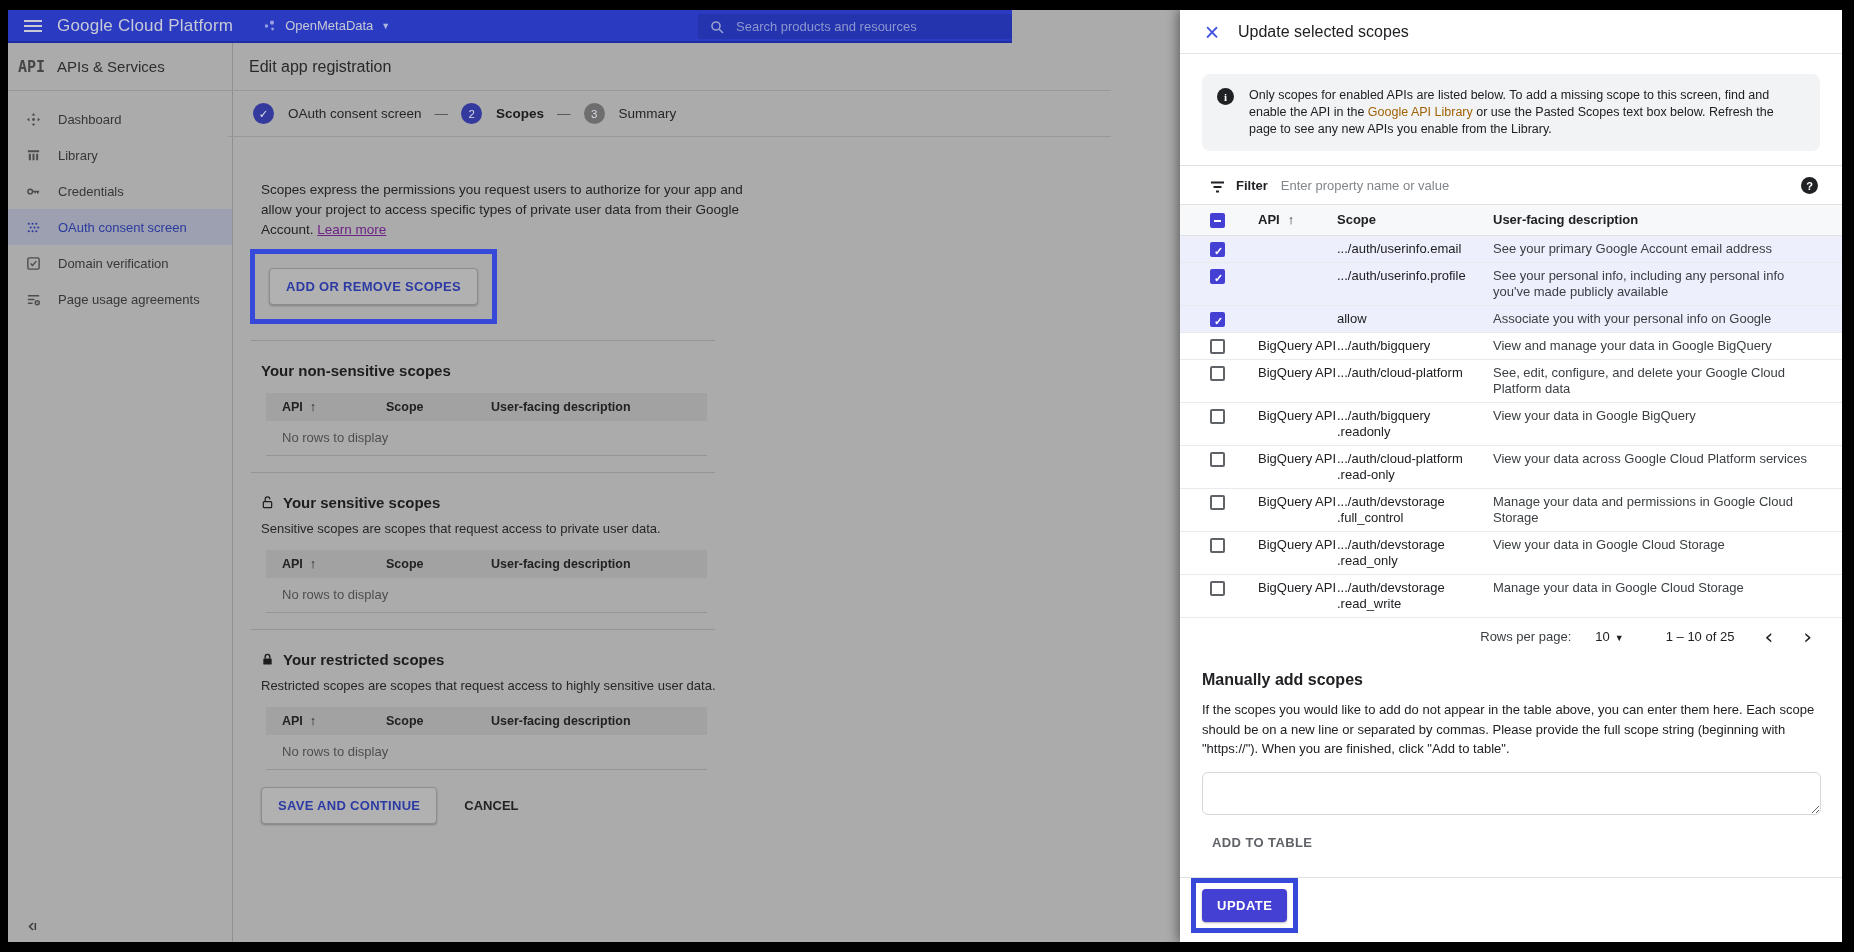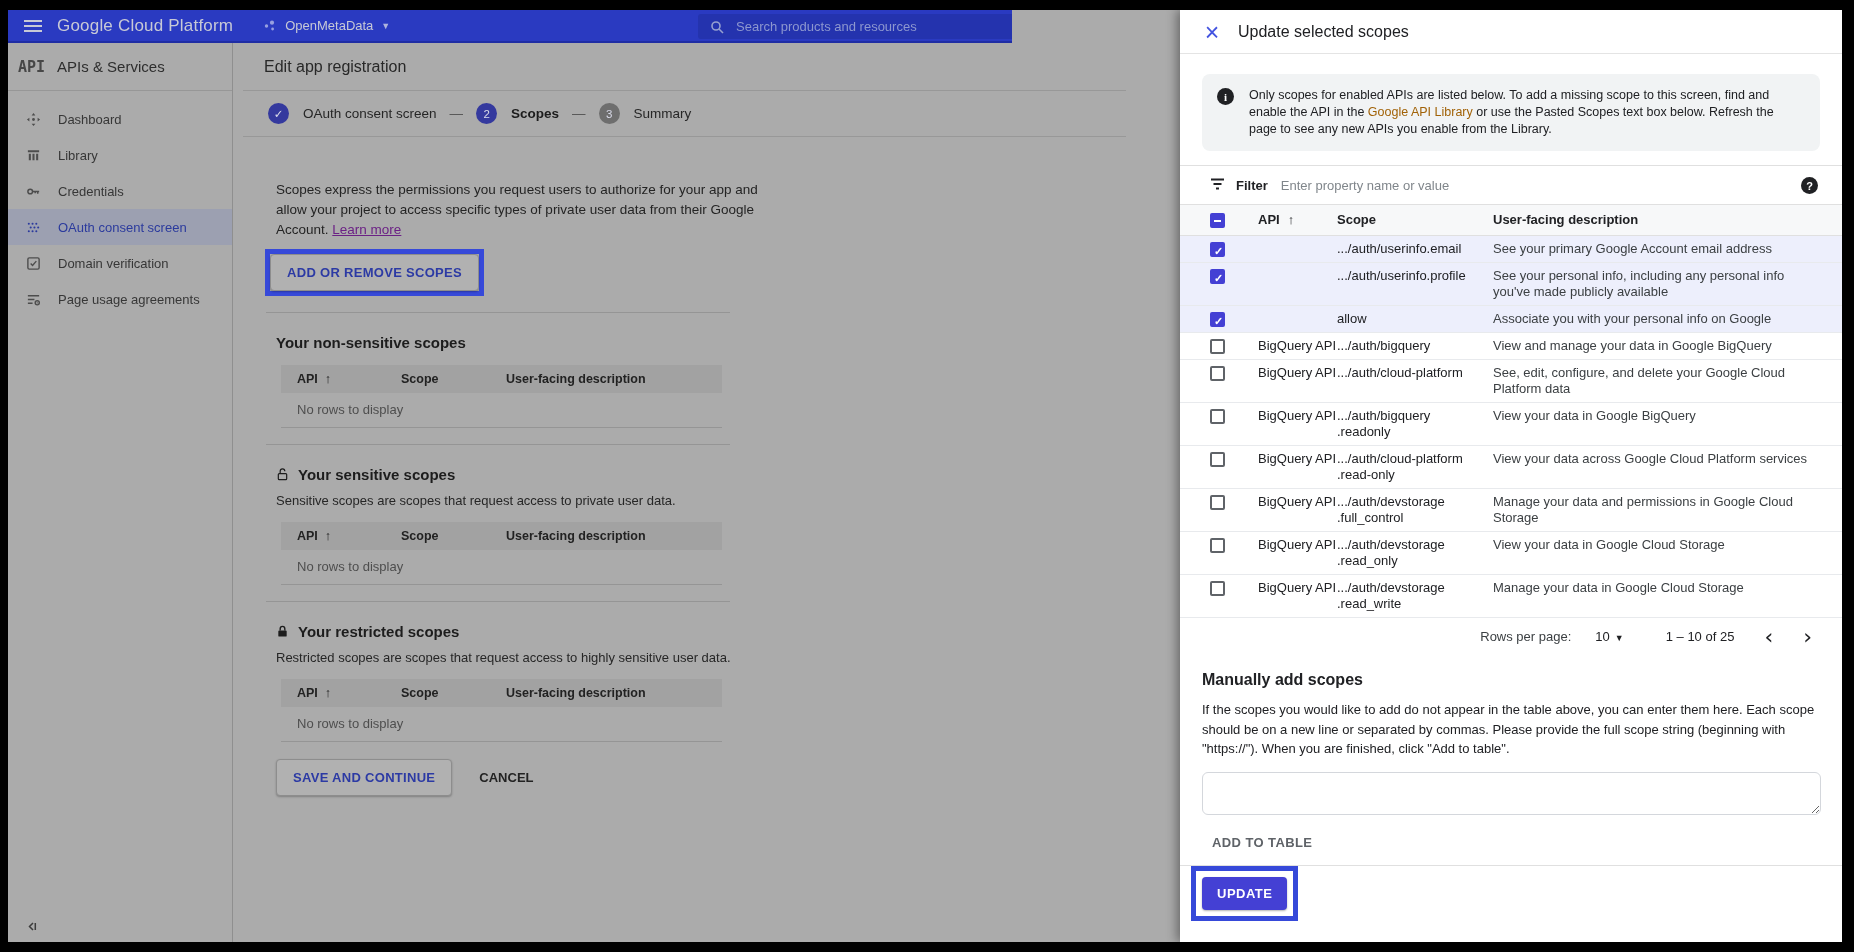--- a/index.html
+++ b/index.html
@@ -23,31 +23,31 @@
 .sb-head{height:48px;border-bottom:1px solid #979797;display:flex;align-items:center;padding-left:10px}
 .sb-logo{font-family:"DejaVu Sans Mono",monospace;font-weight:bold;font-size:15px;color:#474747}
 .sb-title{font-size:15px;color:#2e2e2e;margin-left:12px}
 .nav{padding-top:10px}
 .nav-item{height:36px;display:flex;align-items:center;padding-left:17px;font-size:13px;color:#373737;cursor:pointer}
 .nav-item .nicon{width:16px;height:16px;margin-right:17px;color:#4d4d4d;display:flex;align-items:center;justify-content:center}
 .nav-item.selected{background:#9ca0b1;color:#2b3a9d}
 .nav-item.selected .nicon{color:#2b3a9d}
 .collapse{position:absolute;left:17px;bottom:9px;cursor:pointer}
 
-.main{position:absolute;left:235px;top:33px;bottom:0;width:883px}
+.main{position:absolute;left:220px;top:33px;bottom:0;width:883px}
 .mt-row{height:48px;border-bottom:1px solid #989898;display:flex;align-items:center;padding-left:21px;font-size:16px;color:#282828}
 .stepper{height:46px;border-bottom:1px solid #989898;display:flex;align-items:center;padding-left:25px;font-size:13.5px;color:#262626}
 .stepc{width:21px;height:21px;border-radius:50%;background:#34399e;color:#d9dae9;display:flex;align-items:center;justify-content:center;font-size:11.5px;margin-right:14px;flex:0 0 auto}
 .stepc.gray{background:#6e6e6e}
 .step-label.active{font-weight:bold;color:#1c1c1c}
 .stepsep{margin:0 13px;color:#4e4e4e}
 .content{padding:43px 0 0 33px}
 .intro{width:508px;font-size:13.5px;line-height:20px;color:#242424}
 .learnmore{color:#6b2185;text-decoration:underline;cursor:pointer}
-.annotation{display:inline-block;border:5px solid #3649d9;padding:0;margin:9px 0 0 -11px}
+.annotation{display:inline-block;border:5px solid #3649d9;padding:14px;margin:9px 0 0 -11px}
 .btn-outline{background:#b1b1b1;border:1px solid #8d8d8d;border-radius:4px;padding:10px 16px;font-size:13px;font-weight:bold;color:#2c3aa4;letter-spacing:.3px;box-shadow:0 1px 2px rgba(0,0,0,.25);cursor:pointer;font-family:inherit}
 .hdiv{border:none;border-top:1px solid #959595;width:464px;margin:16px 0 0 -10px}
 .sec{margin-top:21px}
 .sec h2{font-size:15px;color:#1d1d1d;display:flex;align-items:center;gap:9px}
 .sdesc{font-size:13px;color:#262626;margin-top:10px}
 .mtable{width:441px;margin:14px 0 0 5px}
 .mt-head{display:grid;grid-template-columns:104px 105px 1fr;background:#a2a2a2;padding:7px 0 7px 16px;font-weight:bold;color:#222;font-size:12.5px;align-items:center}
 .mt-head .arrow{font-weight:normal;margin-left:7px}
 .mt-empty{padding:9px 0 10px 16px;color:#4e4e4e;border-bottom:1px solid #959595;font-size:13px}
 .actions{margin-top:17px;display:flex;align-items:center}
@@ -55,21 +55,21 @@
 
 
 .panel{position:absolute;left:1172px;top:0;width:662px;height:932px;background:#fff;box-shadow:-3px 0 10px rgba(0,0,0,.4)}
 .p-head{height:44px;display:flex;align-items:center;padding-left:20px;border-bottom:1px solid #e4e4e4}
 .p-close{font-size:25px;color:#4353e0;width:24px;text-align:center;cursor:pointer;line-height:22px}
 .p-title{font-size:16px;color:#202124;margin-left:14px}
 .infobox{margin:20px 22px 0 22px;background:#f1f3f4;border-radius:8px;padding:13px 18px 13px 15px;display:flex;gap:15px}
 .iicon{flex:0 0 auto;width:17px;height:17px;border-radius:50%;background:#202124;color:#fff;font-size:11px;font-weight:bold;display:flex;align-items:center;justify-content:center;font-family:"Liberation Serif",serif;margin-top:1px}
 .itext{font-size:12.5px;line-height:17px;color:#202124}
 .itext a{color:#a16207;cursor:pointer}
-.filter-row{margin-top:14px;border-top:1px solid #e0e0e0;padding:12px 22px 11px 30px;display:flex;align-items:flex-start;position:relative}
+.filter-row{margin-top:14px;border-top:1px solid #e0e0e0;padding:12px 22px 11px 30px;display:flex;align-items:flex-end;position:relative}
 .flabel{font-weight:bold;font-size:13px;color:#202124;margin-left:11px}
 .filter-row input{border:none;outline:none;font-size:13px;margin-left:13px;width:330px;color:#202124;font-family:inherit}
 .filter-row input::placeholder{color:#80868b}
 .help{position:absolute;right:24px;top:11px;width:17px;height:17px;border-radius:50%;background:#202124;color:#fff;font-size:11px;font-weight:bold;display:flex;align-items:center;justify-content:center;cursor:pointer}
 .prow{display:grid;grid-template-columns:48px 79px 156px 1fr;padding:5px 22px 5px 30px;border-bottom:1px solid #e8eaed;line-height:16px;font-size:13px;color:#202124;align-items:start}
 .prow.head{background:#f7f8f9;border-top:1px solid #e0e0e0;border-bottom:1px solid #e0e0e0;font-weight:bold;padding-top:7px;padding-bottom:7px;align-items:center}
 .prow.head .arrow{font-weight:normal;margin-left:8px}
 .prow.sel{background:#edeffc}
 .pdesc{color:#3c4043;padding-right:4px}
 .pscope{padding-right:8px}
@@ -80,21 +80,21 @@
 .pgn{display:flex;align-items:center;justify-content:flex-end;padding:11px 30px 11px 0;font-size:13px;color:#3c4043}
 .pgn .size{color:#202124;margin-left:24px;cursor:pointer}
 .pgn .size .caret{font-size:9px;margin-left:5px}
 .pgn .range{margin-left:42px;color:#202124}
 .chev{font-size:22px;color:#202124;margin-left:30px;line-height:14px;cursor:pointer;font-family:"DejaVu Sans",sans-serif}
 .manual{padding:16px 22px 0 22px}
 .manual h3{font-size:16px;color:#202124;font-weight:bold}
 .manual p{font-size:13px;line-height:19.5px;color:#202124;margin-top:11px}
 .manual textarea{margin-top:13px;width:619px;height:43px;border:1px solid #d4d7dc;border-radius:6px;resize:vertical;font-family:inherit;font-size:13px;padding:6px 8px;outline:none}
 .addtable{margin:16px 0 0 10px;background:none;border:none;font-weight:bold;font-size:13px;color:#5f6368;letter-spacing:.4px;cursor:pointer;font-family:inherit}
-.pfooter{position:absolute;left:0;bottom:0;width:100%;height:77px;border-top:1px solid #e0e0e0}
+.pfooter{position:absolute;left:0;bottom:0;width:100%;height:65px;border-top:1px solid #e0e0e0}
 .annotation2{position:absolute;left:11px;top:0px;border:5px solid #3649d9;padding:6px}
 .btn-primary{background:#4440d4;color:#fff;border:none;border-radius:4px;padding:9px 15px;font-size:13px;font-weight:bold;letter-spacing:.5px;box-shadow:0 1px 2px rgba(0,0,0,.3);cursor:pointer;font-family:inherit}
 svg{display:block}
 </style>
 </head>
 <body>
 
 <div class="viewport">
 
   <div class="topbar">

